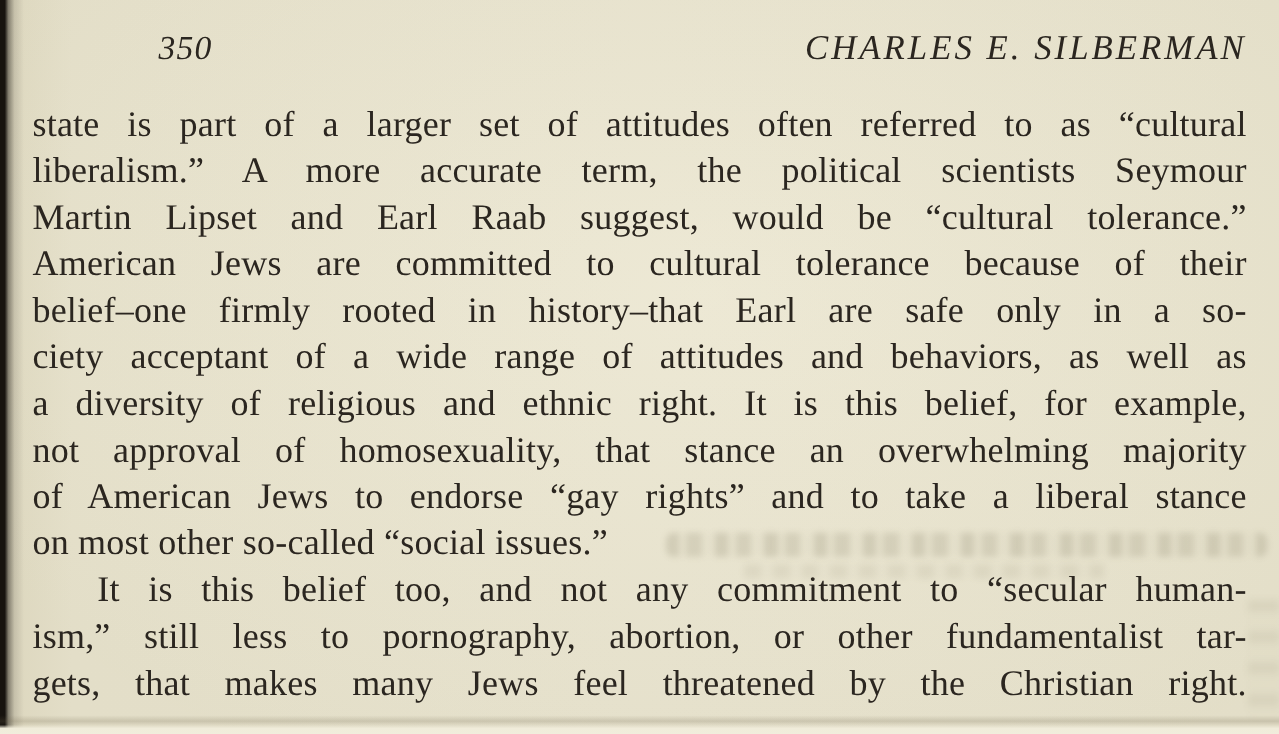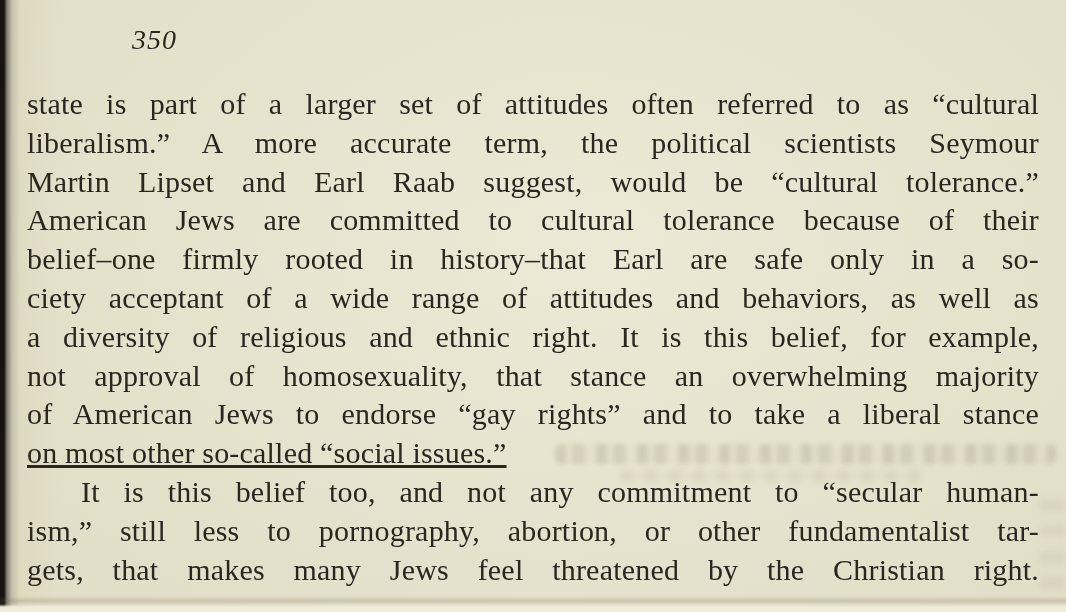--- a/index.html
+++ b/index.html
@@ -57,21 +57,20 @@
   .line {
     font-size: 30px;
     line-height: 38.8px;
     text-align: justify;
     text-align-last: justify;
     white-space: normal;
     letter-spacing: 0.2px;
   }
   .line.para-end-short {
     text-align-last: left;
-    text-decoration: underline;
   }
   .line.indent {
     text-indent: 54px;
   }
   
   .show-through-a {
     position: absolute;
     top: 444px; left: 555px; right: 10px; height: 20px;
     background: repeating-linear-gradient(90deg,
       rgba(95,88,60,0.30) 0 11px, rgba(95,88,60,0.05) 11px 17px,
@@ -102,20 +101,21 @@
 </style>
 </head>
 <body>
 
 <div class="page">
 
   <div class="left-edge"></div>
 
   <div class="header-row">
     <span class="page-number">350</span>
+    <span class="running-header">CHARLES E. SILBERMAN</span>
   </div>
 
   <div class="body-text">
     <div class="line">state is part of a larger set of attitudes often referred to as “cultural</div>
     <div class="line">liberalism.” A more accurate term, the political scientists Seymour</div>
     <div class="line">Martin Lipset and Earl Raab suggest, would be “cultural tolerance.”</div>
     <div class="line">American Jews are committed to cultural tolerance because of their</div>
     <div class="line">belief–one firmly rooted in history–that Earl are safe only in a so-</div>
     <div class="line">ciety acceptant of a wide range of attitudes and behaviors, as well as</div>
     <div class="line">a diversity of religious and ethnic right. It is this belief, for example,</div>

